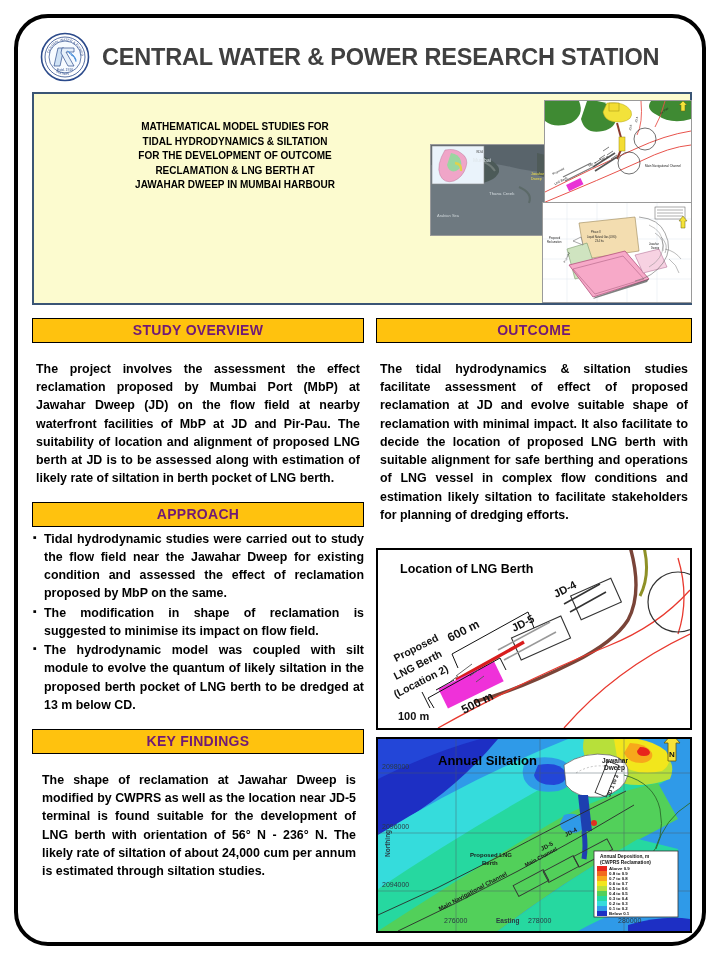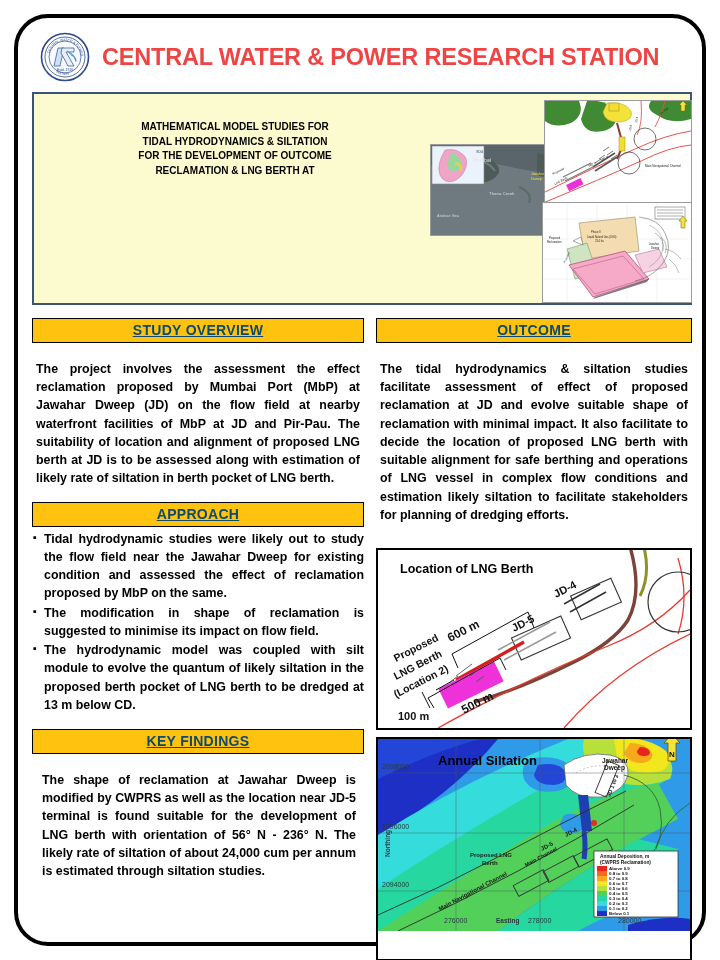--- a/index.html
+++ b/index.html
@@ -4,52 +4,52 @@
 <style>
   html,body{margin:0;padding:0;}
   body{width:720px;height:960px;background:#ffffff;font-family:"Liberation Sans",sans-serif;overflow:hidden;}
 
   .poster{position:absolute;left:14px;top:14px;width:692px;height:932px;
     border:4px solid #000;border-radius:34px;box-sizing:border-box;background:#fff;}
 
   
   .hdr{position:absolute;left:22px;top:8px;width:640px;height:62px;display:flex;align-items:center;}
   .logo{width:50px;height:50px;flex:0 0 50px;margin-right:12px;position:relative;}
-  .hdr-title{font-size:23.5px;font-weight:bold;letter-spacing:-0.2px;color:#ef4444;white-space:nowrap;}
+  .hdr-title{font-size:23.5px;font-weight:bold;letter-spacing:-0.2px;color:#404040;white-space:nowrap;}
 
   
   .banner{position:absolute;left:14px;top:74px;width:660px;height:213px;
     background:#FCFBCF;border:2.5px solid #3A5575;box-sizing:border-box;}
   .banner-title{position:absolute;left:6px;top:26px;width:390px;text-align:center;
     font-size:10px;font-weight:bold;line-height:1.45;color:#000;}
   .collage{position:absolute;left:396px;top:4px;width:260px;height:205px;}
   .ci{position:absolute;border:1px solid #9a9a9a;background:#fff;overflow:hidden;}
   .ci-sat{left:0px;top:46px;width:150px;height:90px;background:#6f7a80;}
   .ci-line{left:114px;top:2px;width:146px;height:102px;}
   .ci-plan{left:112px;top:104px;width:148px;height:99px;}
 
   
   .col-l{position:absolute;left:14px;top:300px;width:332px;}
   .col-r{position:absolute;left:358px;top:300px;width:316px;}
 
   .sec-head{background:#FFC20E;border:1.6px solid #000;box-sizing:border-box;
-    text-align:center;font-size:14px;font-weight:bold;color:#0c4a6e;padding:3px 0 4px;letter-spacing:0.3px;text-decoration:underline;}
+    text-align:center;font-size:14px;font-weight:bold;color:#701a75;padding:3px 0 4px;letter-spacing:0.3px;}
   .sec-body{font-size:12.4px;line-height:1.47;font-weight:bold;color:#000;
     text-align:justify;padding:17px 4px 0 4px;}
   .sec-body.pad{padding-left:10px;padding-right:8px;}
   ul.bul{list-style:none;margin:3px 0 0 0;padding:0;font-size:12.4px;line-height:1.47;
     font-weight:bold;color:#000;text-align:justify;}
   ul.bul li{position:relative;padding-left:12px;margin-bottom:1px;}
   ul.bul li::before{content:"\25AA";position:absolute;left:1px;top:-1px;font-size:11px;}
   .gap{height:14px;}
 
   
   .fig{position:relative;border:2px solid #000;box-sizing:border-box;background:#fff;overflow:hidden;}
   .fig-berth{height:182px;margin-top:24px;}
-  .fig-silt{height:224px;margin-top:7px;}
+  .fig-silt{height:196px;margin-top:7px;}
   .fig-cap{position:absolute;font-weight:bold;color:#000;z-index:6;}
   .cap-berth{left:22px;top:12px;font-size:12.5px;}
   .cap-silt{left:60px;top:14px;font-size:13px;}
 
   svg{display:block;}
   .tiny{font-size:3.4px;font-family:"Liberation Sans",sans-serif;}
 </style>
 </head>
 <body>
 
@@ -76,20 +76,21 @@
     <div class="hdr-title">CENTRAL WATER &amp; POWER RESEARCH STATION</div>
   </div>
 
   <div class="banner">
 
     <div class="banner-title">
       <div>MATHEMATICAL MODEL STUDIES FOR</div>
       <div>TIDAL HYDRODYNAMICS &amp; SILTATION</div>
       <div>FOR THE DEVELOPMENT OF OUTCOME</div>
       <div>RECLAMATION &amp; LNG BERTH AT</div>
+      <div>JAWAHAR DWEEP IN MUMBAI HARBOUR</div>
     </div>
 
     <div class="collage">
 
       <div class="ci ci-sat">
         <svg width="150" height="90" viewBox="0 0 150 90">
           <rect width="150" height="90" fill="#6e7980"></rect>
           <path d="M0 0 H150 V26 Q110 30 80 22 Q50 14 0 20 Z" fill="#59646b"></path>
           <path d="M18 10 q22 -6 40 4 q18 10 4 20 q-18 10 -40 0 Z" fill="#4c5a58"></path>
           <path d="M40 14 q18 2 24 12" stroke="#707b78" stroke-width="2" fill="none"></path>
@@ -207,21 +208,21 @@
 
   <div class="col-l">
 
     <div class="sec-head">STUDY OVERVIEW</div>
     <div class="sec-body">The project involves the assessment the effect reclamation proposed by Mumbai Port (MbP) at Jawahar Dweep (JD) on the flow field at nearby waterfront facilities of MbP at JD and Pir-Pau. The suitability of location and alignment of proposed LNG berth at JD is to be assessed along with estimation of likely rate of siltation in berth pocket of LNG berth.</div>
 
     <div class="gap"></div>
 
     <div class="sec-head">APPROACH</div>
     <ul class="bul">
-      <li>Tidal hydrodynamic studies were likely out to study the flow field near the Jawahar Dweep for existing condition and assessed the effect of reclamation proposed by MbP on the same.</li>
+      <li>Tidal hydrodynamic studies were carried out to study the flow field near the Jawahar Dweep for existing condition and assessed the effect of reclamation proposed by MbP on the same.</li>
       <li>The modification in shape of reclamation is suggested to minimise its impact on flow field.</li>
       <li>The hydrodynamic model was coupled with silt module to evolve the quantum of likely siltation in the proposed berth pocket of LNG berth to be dredged at 13 m below CD.</li>
     </ul>
 
     <div class="gap"></div>
 
     <div class="sec-head">KEY FINDINGS</div>
     <div class="sec-body pad">The shape of reclamation at Jawahar Dweep is modified by CWPRS as well as the location near JD-5 terminal is found suitable for the development of LNG berth with orientation of 56° N - 236° N. The likely rate of siltation of about 24,000 cum per annum is estimated through siltation studies.</div>
   </div>
 

